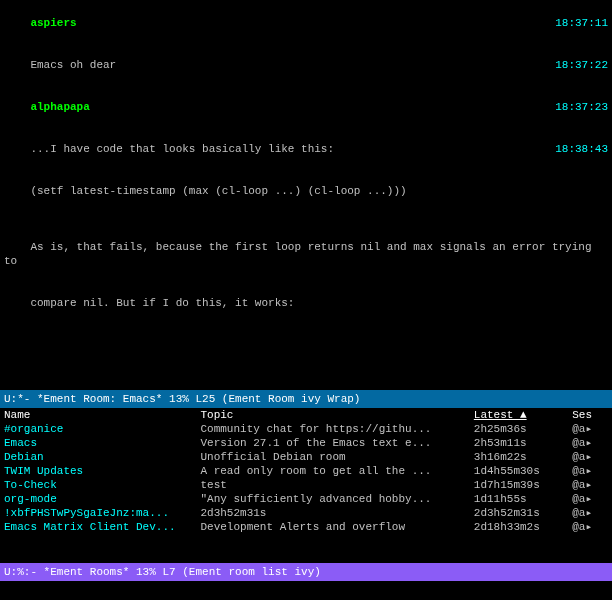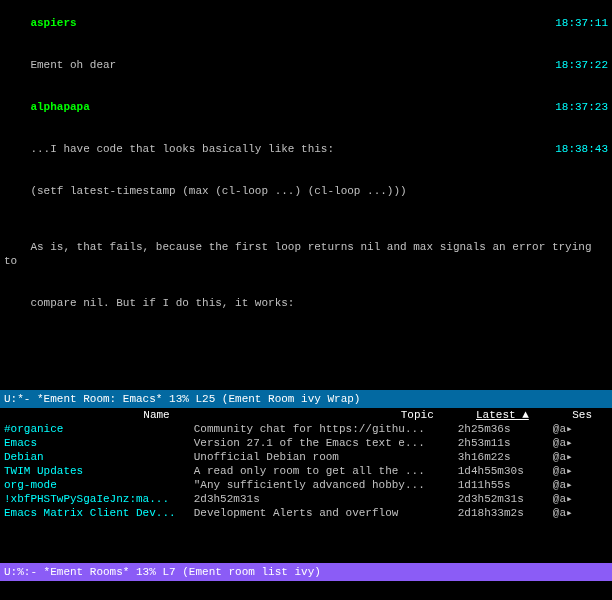--- a/index.html
+++ b/index.html
@@ -48,22 +48,22 @@
       background: #000;
       height: 155px;
       overflow: hidden;
     }
     .room-table {
       width: 100%;
       border-collapse: collapse;
     }
     .room-table th {
       color: #c0c0c0;
-      text-align: right;
-      padding: 0 20px;
+      text-align: left;
+      padding: 0 4px;
       font-weight: normal;
       font-size: 11px;
       line-height: 14px;
     }
     .room-table td {
       padding: 0 4px;
       font-size: 11px;
       line-height: 14px;
       white-space: nowrap;
       overflow: hidden;
@@ -83,21 +83,21 @@
   </style>
 </head>
 <body>
 
 <div id="chat-area">
 
   <div class="chat-line">
     <span class="timestamp">18:37:11</span><span class="username">aspiers</span>
   </div>
   <div class="chat-line">
-    <span class="timestamp">18:37:22</span><span>Ement oh dear</span>
+    <span class="timestamp">18:37:22</span><span>Emacs oh dear</span>
   </div>
 
   <div class="chat-line">
     <span class="timestamp">18:37:23</span><span class="username">alphapapa</span>
   </div>
   <div class="chat-line">
     <span class="timestamp">18:38:43</span><span>...I have code that looks basically like this:</span>
   </div>
   <div class="chat-line code-line">
     <span>(setf latest-timestamp (max (cl-loop ...) (cl-loop ...)))</span>
@@ -149,20 +149,26 @@
           <td class="col-latest" style="color: rgb(192, 192, 192);">3h16m22s</td>
           <td class="col-ses" style="color: rgb(192, 192, 192);">@a▸</td>
         </tr>
         <tr>
           <td class="col-name" style="color: rgb(0, 255, 255);">TWIM Updates</td>
           <td class="col-topic" style="color: rgb(192, 192, 192);">A read only room to get all the ...</td>
           <td class="col-latest" style="color: rgb(192, 192, 192);">1d4h55m30s</td>
           <td class="col-ses" style="color: rgb(192, 192, 192);">@a▸</td>
         </tr>
         <tr>
+          <td class="col-name" style="color: rgb(0, 255, 255);">To-Check</td>
+          <td class="col-topic" style="color: rgb(192, 192, 192);">test</td>
+          <td class="col-latest" style="color: rgb(192, 192, 192);">1d7h15m39s</td>
+          <td class="col-ses" style="color: rgb(192, 192, 192);">@a▸</td>
+        </tr>
+        <tr>
           <td class="col-name" style="color: rgb(0, 255, 255);">org-mode</td>
           <td class="col-topic" style="color: rgb(192, 192, 192);">"Any sufficiently advanced hobby...</td>
           <td class="col-latest" style="color: rgb(192, 192, 192);">1d11h55s</td>
           <td class="col-ses" style="color: rgb(192, 192, 192);">@a▸</td>
         </tr>
         <tr>
           <td class="col-name" style="color: rgb(0, 255, 255);">!xbfPHSTwPySgaIeJnz:ma...</td>
           <td class="col-topic" style="color: rgb(192, 192, 192);">2d3h52m31s</td>
           <td class="col-latest" style="color: rgb(192, 192, 192);">2d3h52m31s</td>
           <td class="col-ses" style="color: rgb(192, 192, 192);">@a▸</td>

